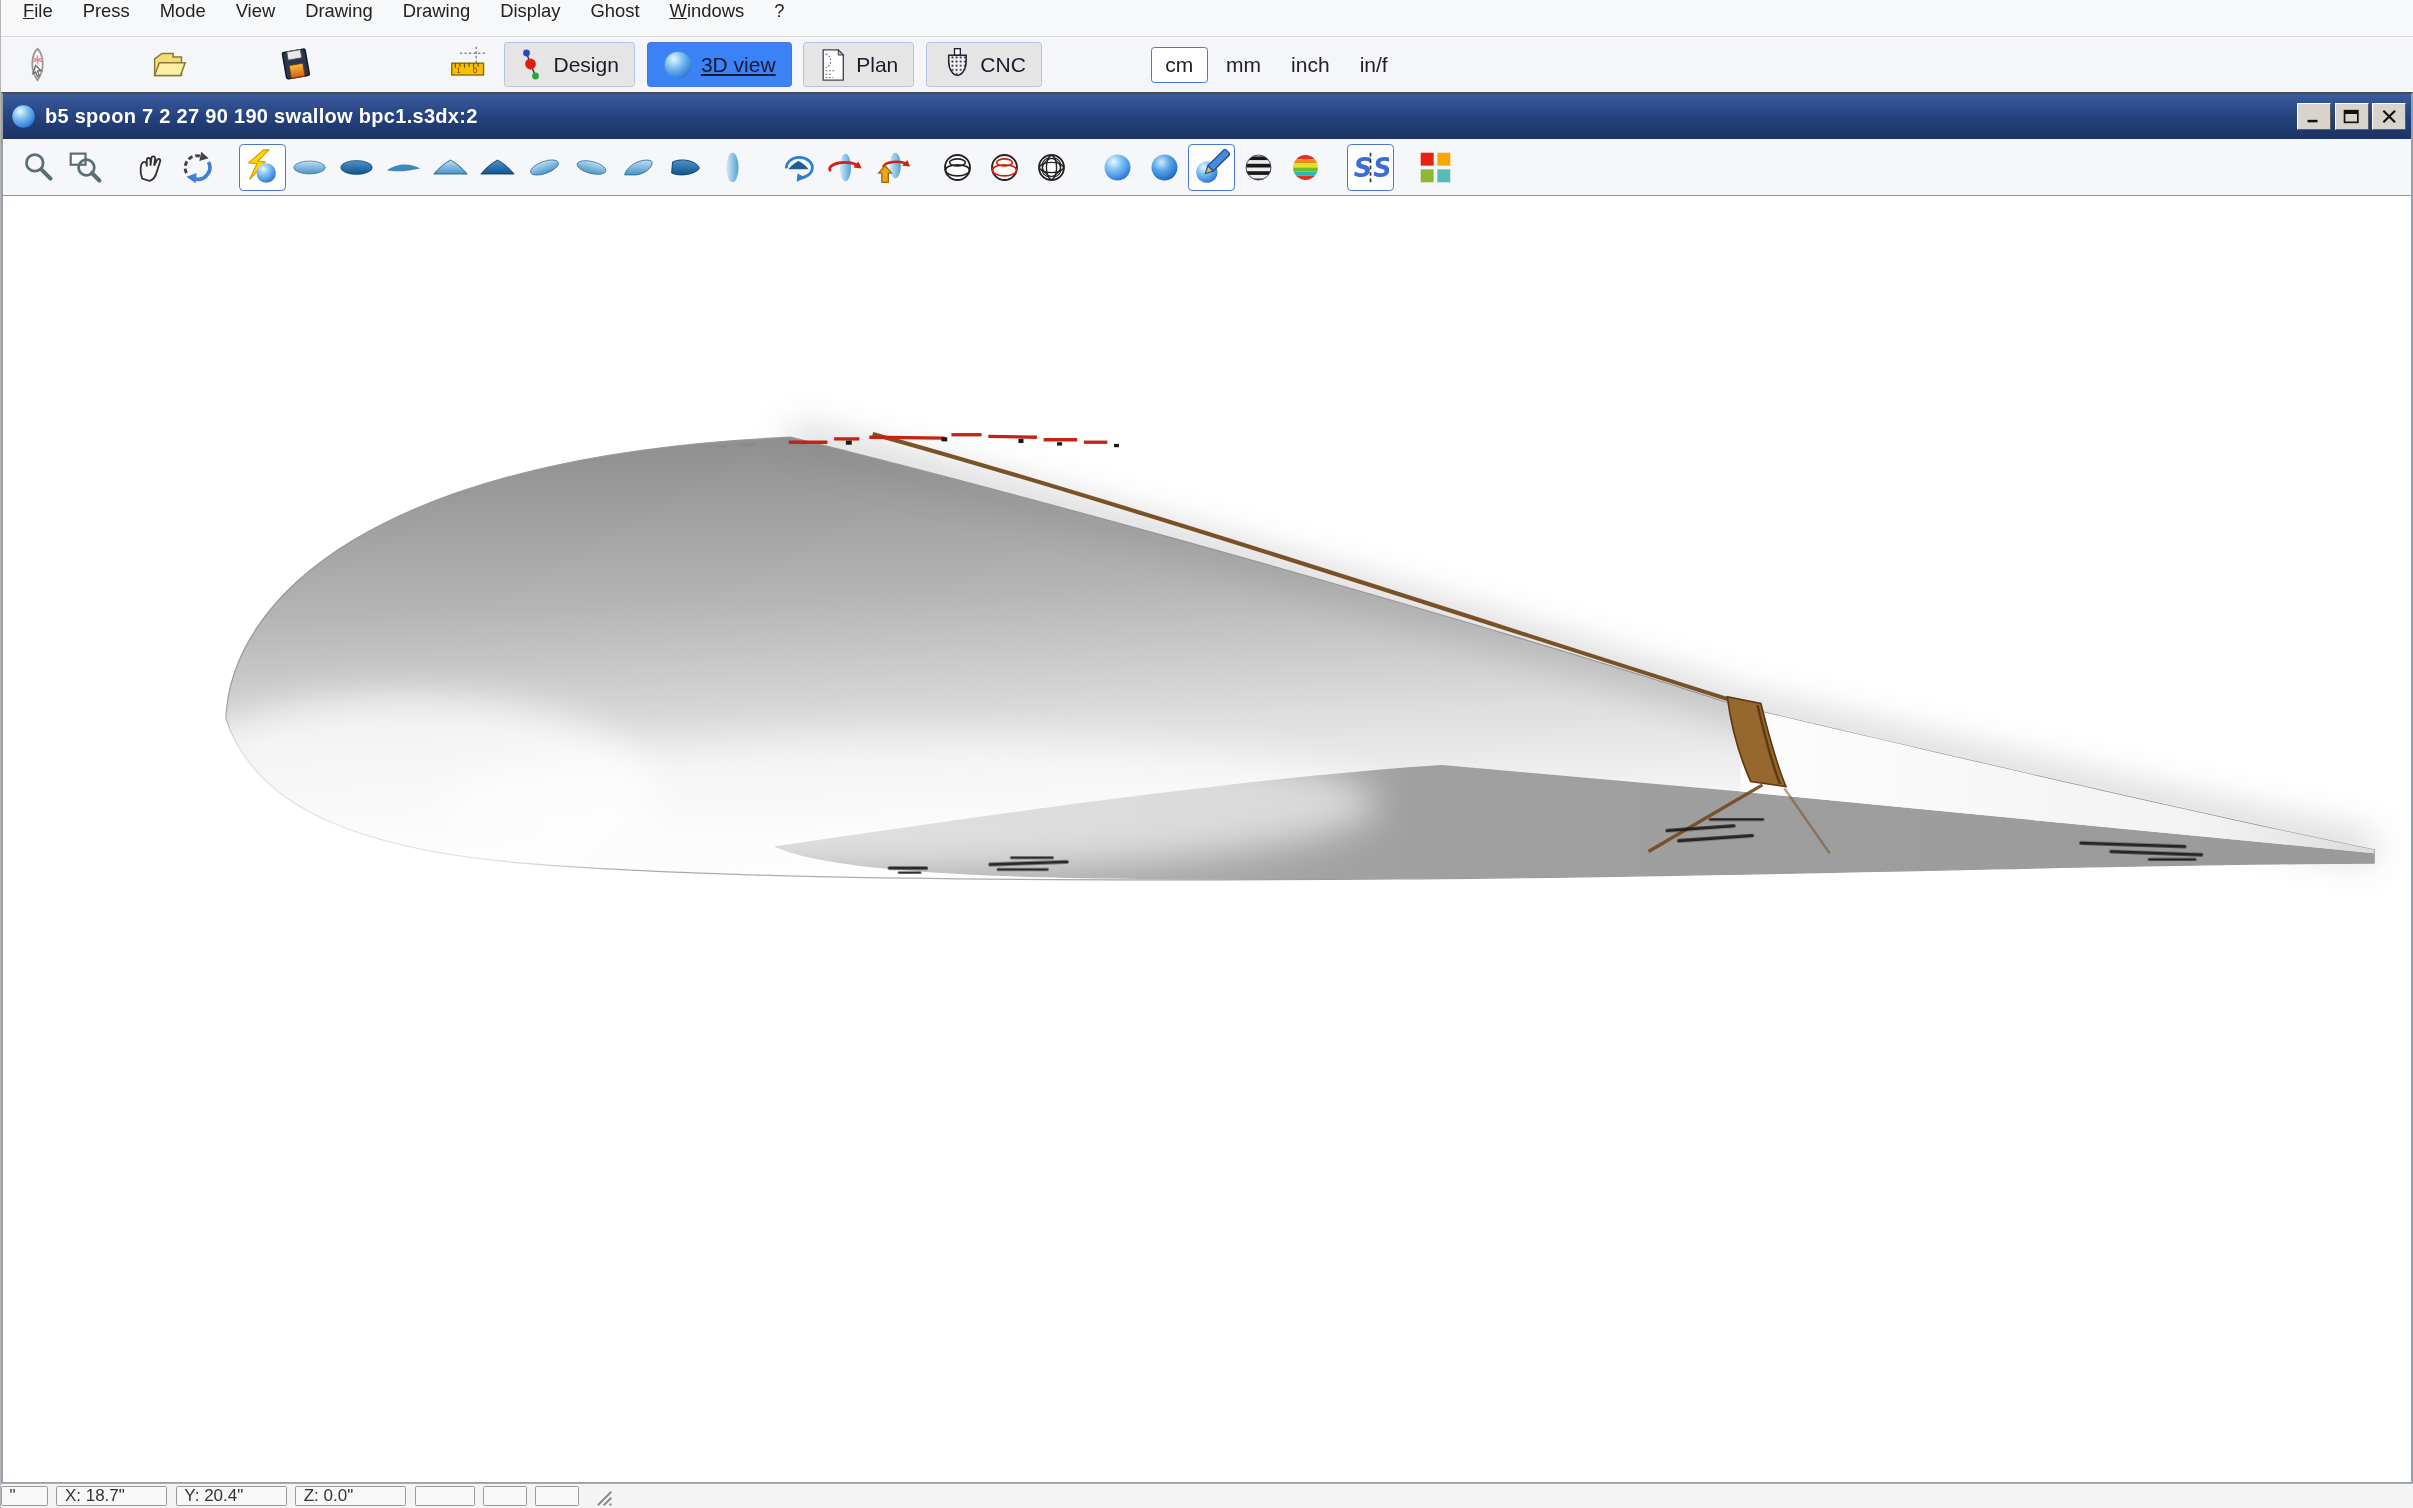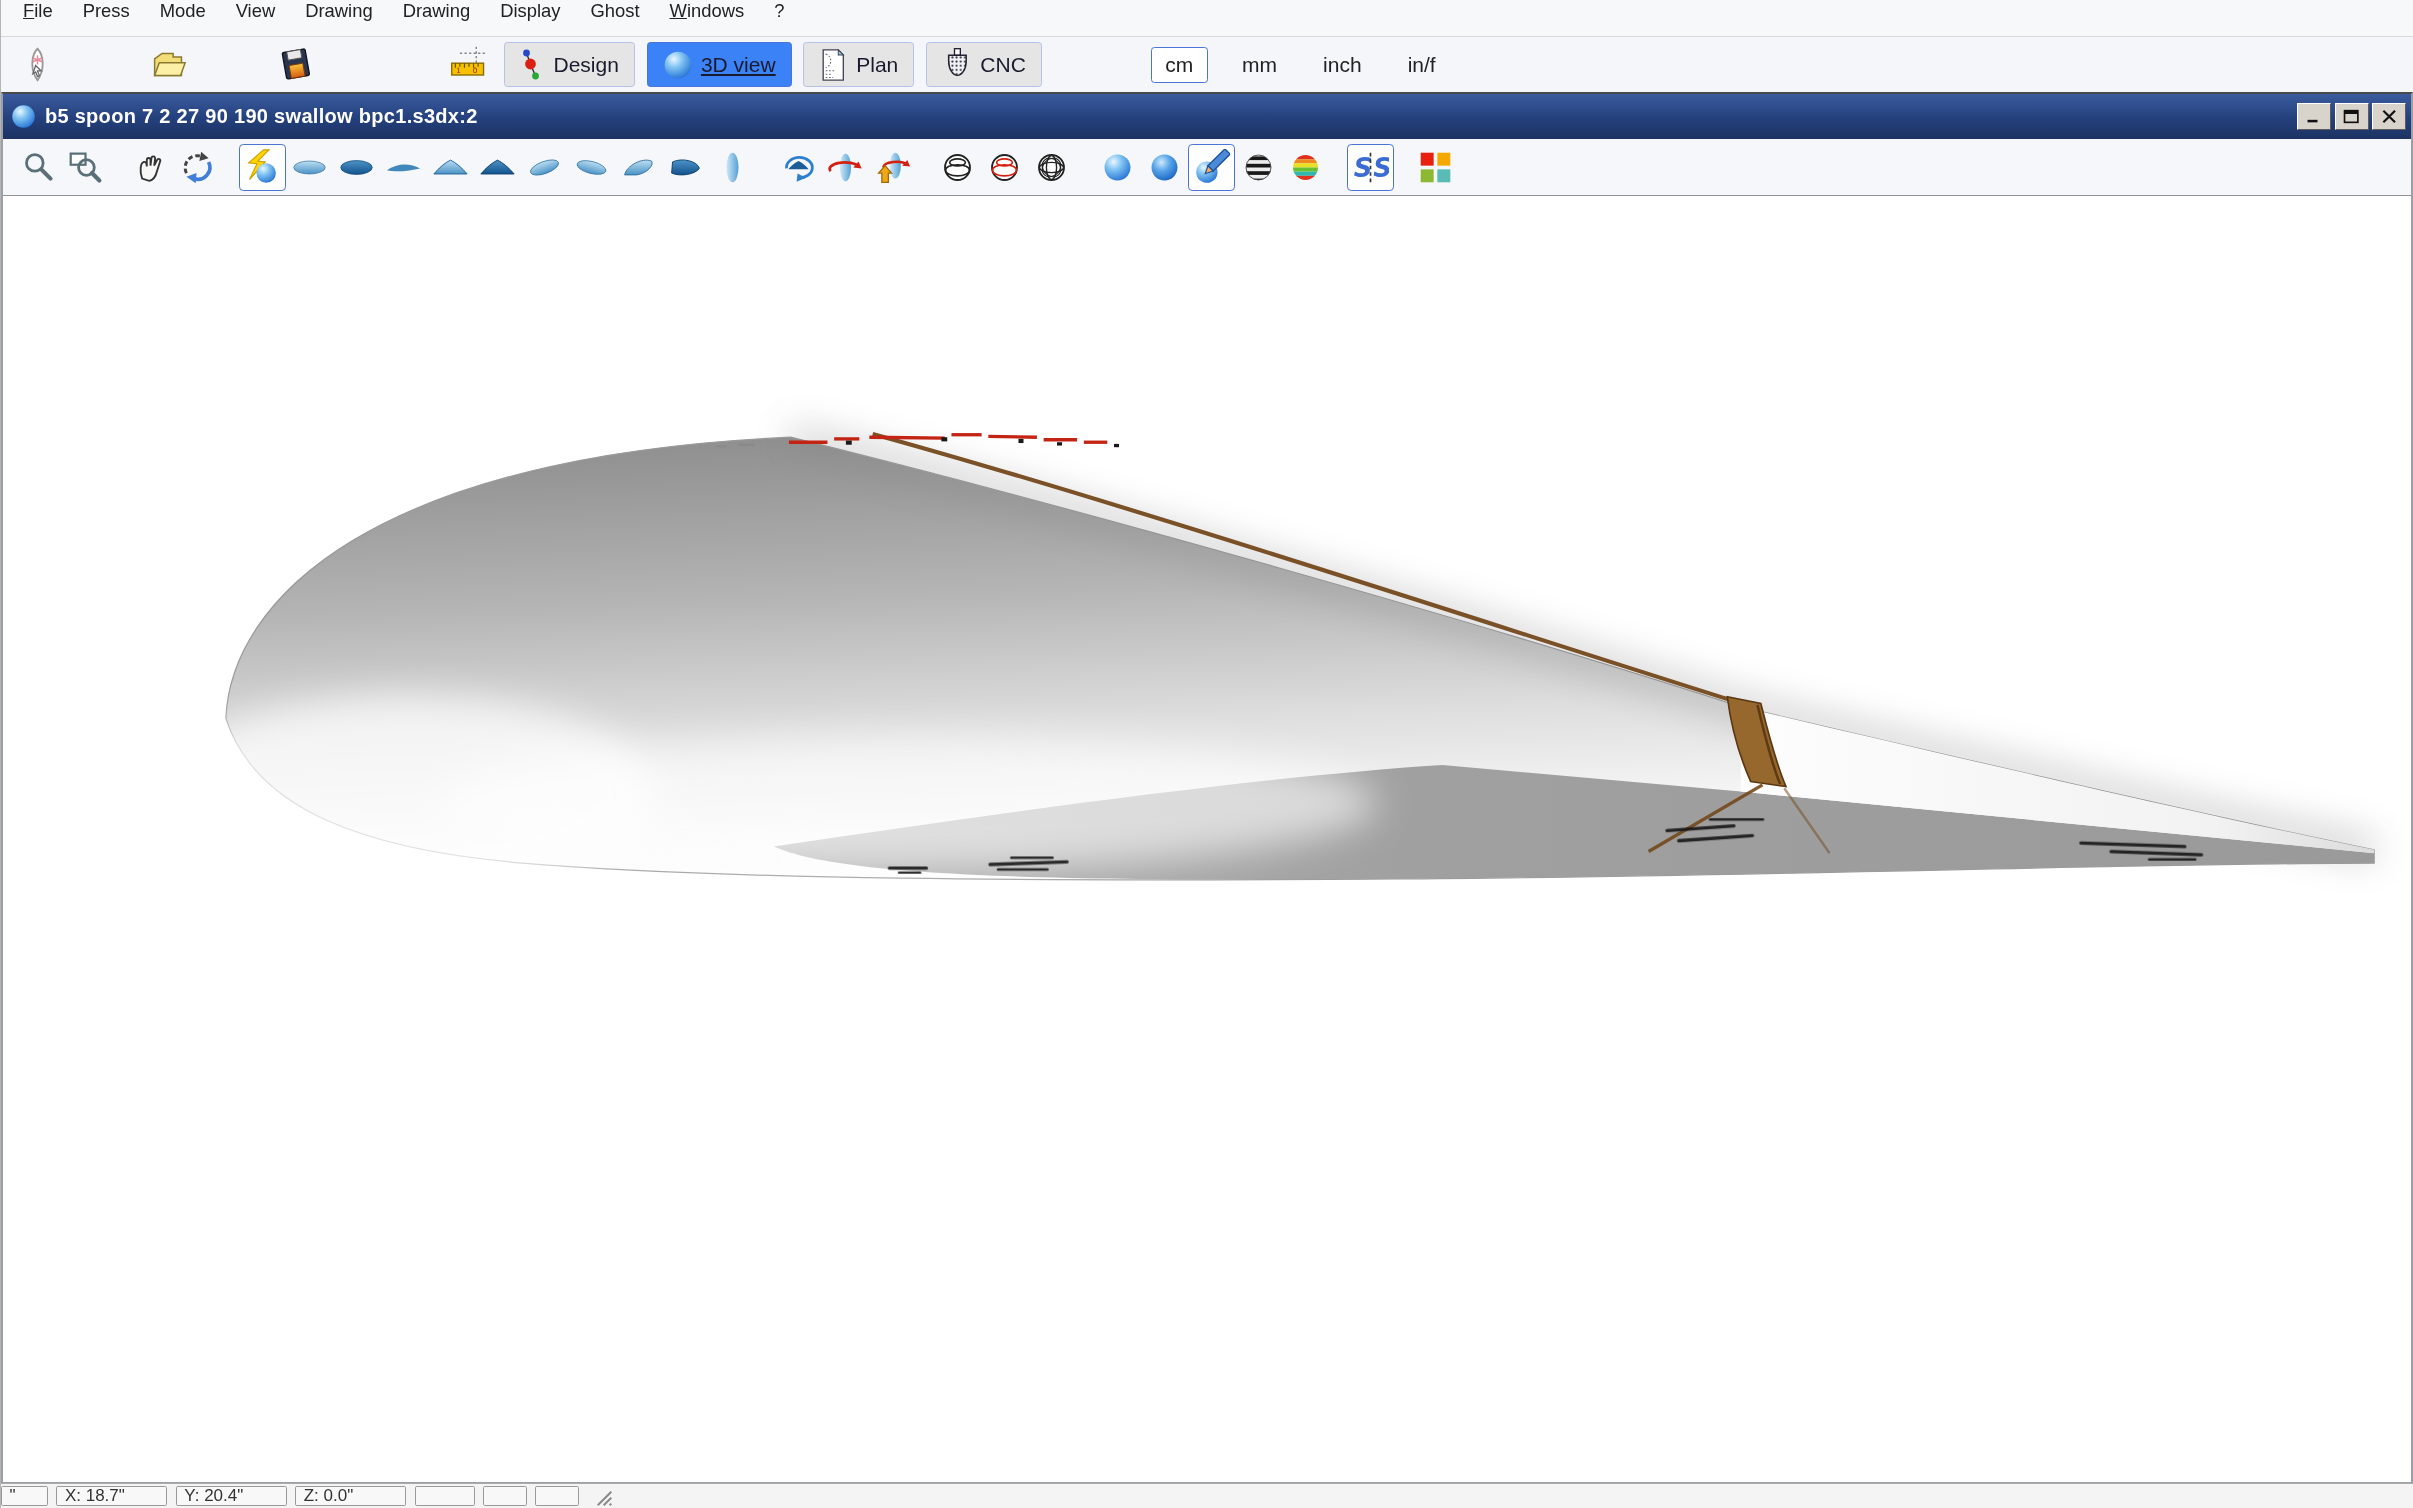--- a/index.html
+++ b/index.html
@@ -18,21 +18,21 @@
   .toolbar1 { height:55px; display:flex; align-items:center; background:#f4f6f9; }
   button { border:none; background:transparent; padding:0; font:inherit; cursor:pointer; }
   .tb1 { width:47px; height:47px; display:flex; align-items:center; justify-content:center; }
   .tb1 svg { display:block; }
   .sp1{margin-left:13.4px;} .sp2{margin-left:84px;} .sp3{margin-left:80px;} .sp4{margin-left:126px;}
   .mode { height:45px; display:flex; align-items:center; gap:8.4px; padding:0 15px;
     margin-left:11.7px; background:#e5e5e5; border:1.7px solid #b4c2e8; border-radius:3.4px;
     font-size:21px; color:#1a1a2e; }
   .mode.sel { background:#3b82f6; border:1.7px solid var(--accent-blue);text-decoration:underline; }
   .mode:first-of-type { margin-left:117px; }
-  .units { display:flex; align-items:center; margin-left:109px; gap:16px; }
+  .units { display:flex; align-items:center; margin-left:109px; gap:0; }
   .unit { font-size:21px; color:#222; padding:5px 11.7px; }
   .unit.sel { background:#fff; border:1.7px solid var(--accent-blue); border-radius:3.4px;
     padding:5px 13.4px; font-weight:400; }
   .unit + .unit { margin-left:6.7px; }
 
   
   .child { flex:1; display:flex; flex-direction:column; border-top:2.5px solid #4a4a4a;
     border-left:2.5px solid #9aa0a8; border-right:2.5px solid #9aa0a8; border-bottom:1.7px solid #9aa0a8; }
   .titlebar { height:45px; display:flex; align-items:center; padding:0 5px 0 6.7px;
     background:linear-gradient(180deg,#3a5b9e 0%, var(--title-bar) 55%, #1c3262 100%); }

